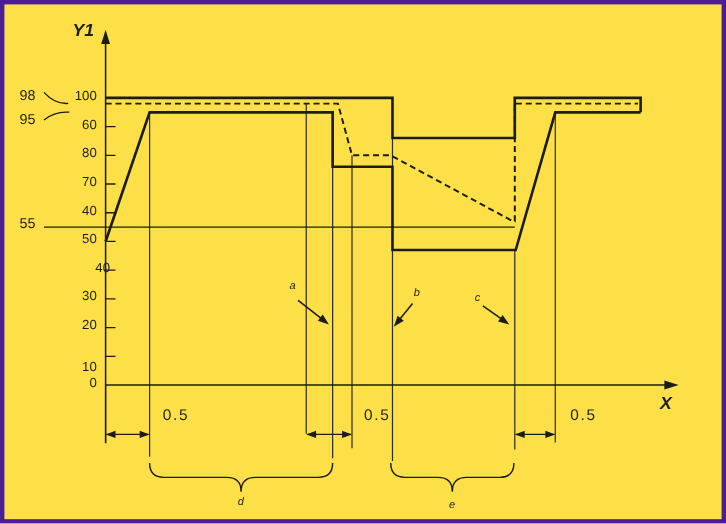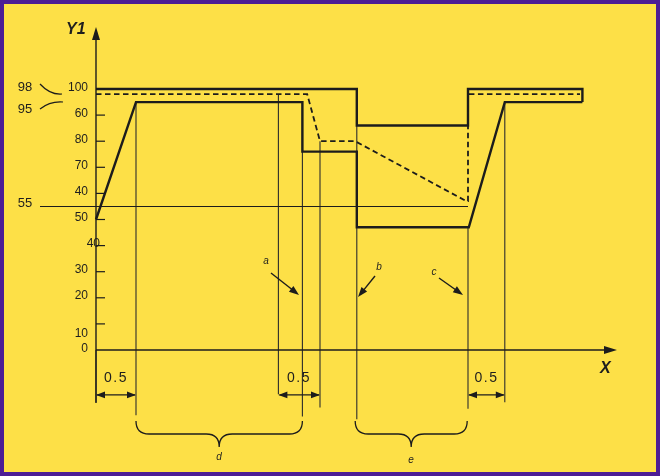--- a/index.html
+++ b/index.html
@@ -6,21 +6,21 @@
   .stage{
     position:relative;width:660px;height:476px;box-sizing:border-box;
     background:#fde047;border:4px solid #4c1d95;overflow:hidden;
     font-family:Liberation Sans, sans-serif;color:#1e1e1e;
   }
   .stage svg{position:absolute;left:0;top:0;}
   .txt{position:absolute;line-height:1.1;white-space:nowrap;}
   .tickl{font-size:12px;width:32px;text-align:right;}
   .axlab{font-size:16px;font-style:italic;font-weight:bold;}
   .reflab{font-size:13px;width:26px;text-align:center;}
-  .dimlab{font-size:14px;text-align:center;letter-spacing:1.5px;}
+  .dimlab{font-size:14px;text-align:center;letter-spacing:1.5px;padding-left:44px;}
   .colab{font-size:10px;font-style:italic;width:12px;text-align:center;}
   .brlab{font-size:10px;font-style:italic;width:24px;text-align:center;}
   .ref-98{left:8px;top:76px;}
   .ref-95{left:8px;top:98px;}
   .ref-55{left:8px;top:192px;}
   .ylab{left:62px;top:16px;}
   .xlab{left:596px;top:355px;}
   .dim-0{left:92px;top:366px;width:40px;}
   .dim-1{left:275px;top:366px;width:40px;}
   .dim-2{left:462px;top:366px;width:41px;}

